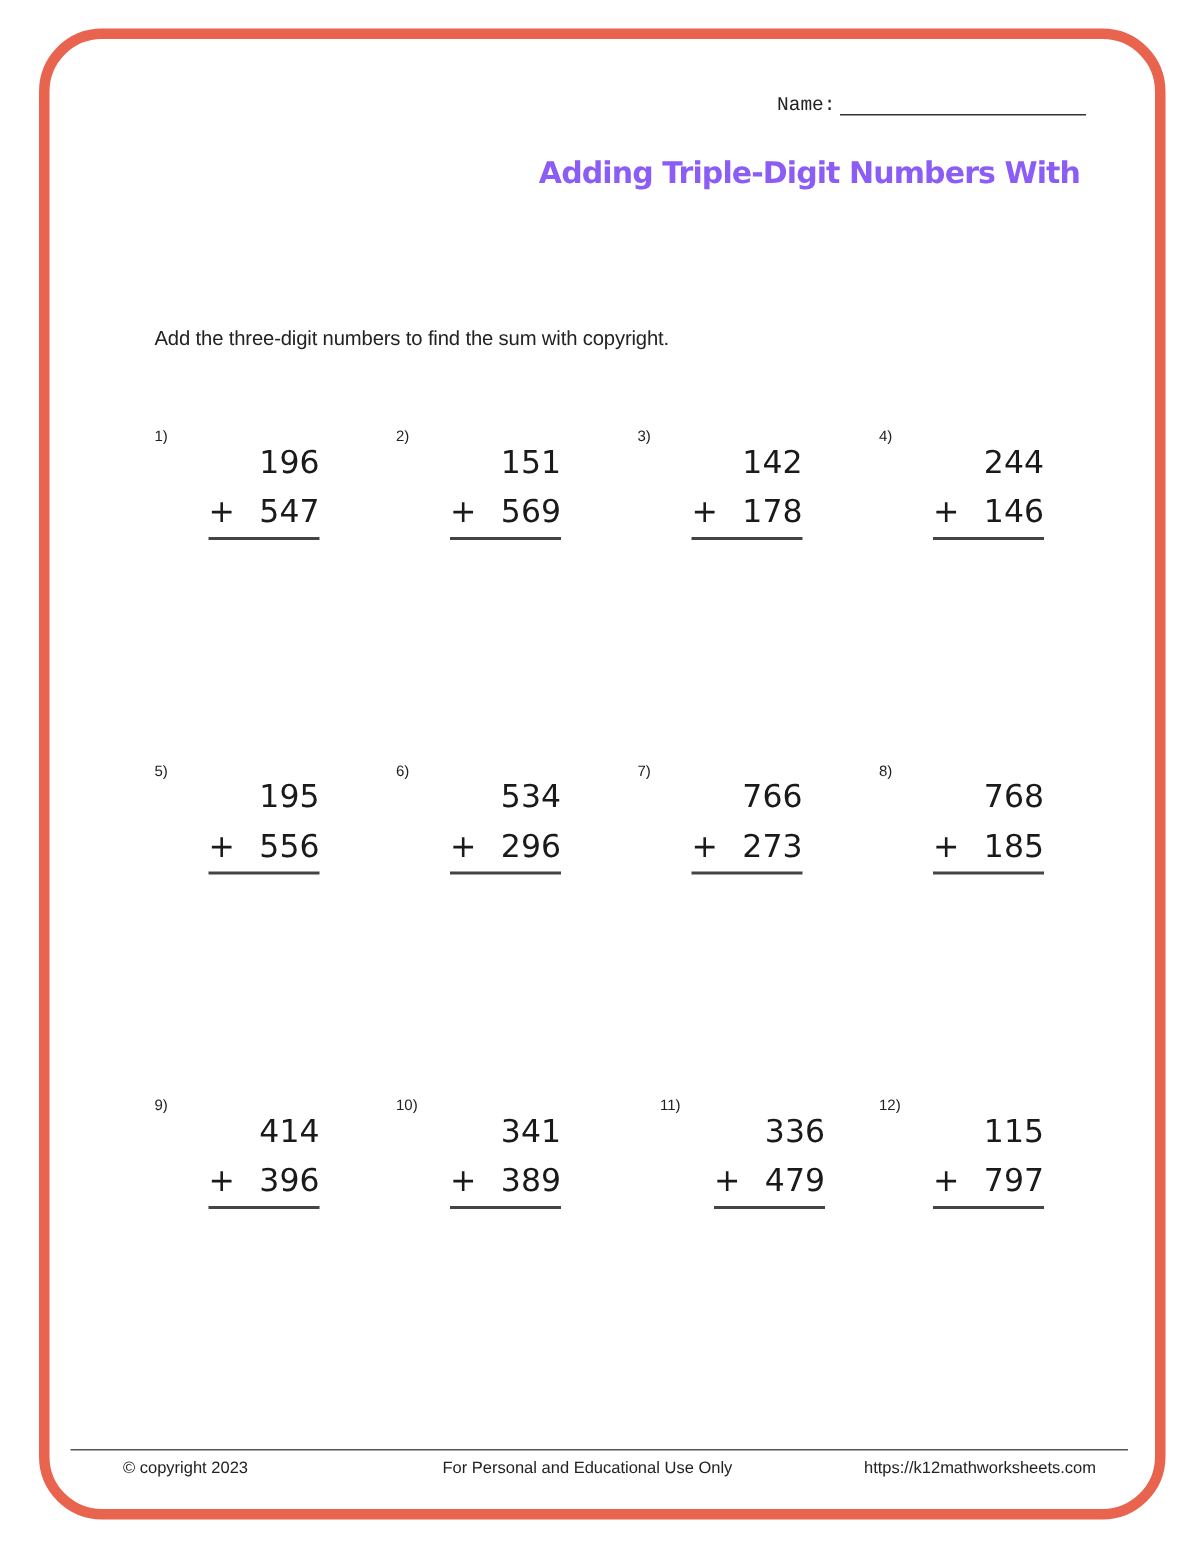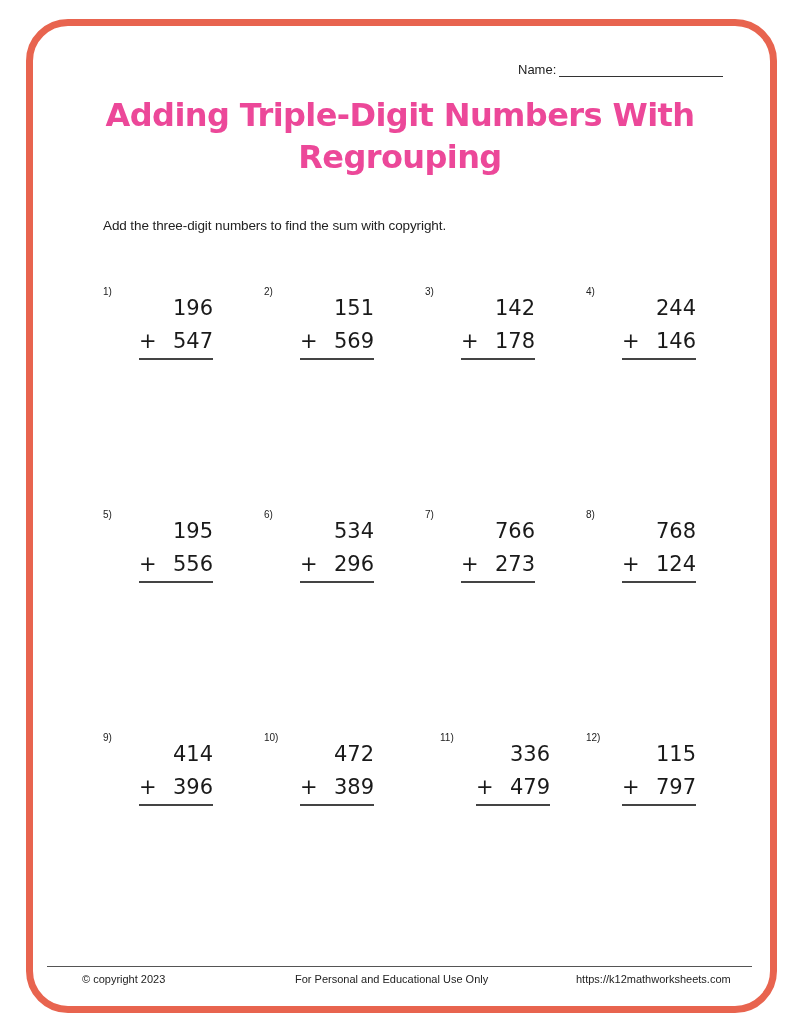--- a/index.html
+++ b/index.html
@@ -22,45 +22,45 @@
       width: 737px;
       height: 980px;
       border: 7px solid #e8644f;
       border-radius: 42px;
       background: #ffffff;
     }
     .name-line {
       position: absolute;
       left: 518px;
       top: 62px;
-      font-family: Liberation Sans, sans-serif;
+      font-family: Liberation Mono, monospace;
       font-size: 13px;
       color: #222;
       display: flex;
       align-items: flex-start;
     }
     .name-line .blank {
       display: inline-block;
       width: 164px;
       border-bottom: 1px solid #333;
       margin-left: 3px;
       height: 14px;
     }
     .title {
       position: absolute;
       left: 80px;
       width: 640px;
       top: 94px;
-      text-align: center;
+      text-align: right;
       font-family: "DejaVu Sans", sans-serif;
       font-weight: bold;
-      font-size: 32px;
+      font-size: 20px;
       line-height: 42px;
       letter-spacing: -0.6px;
-      color: #ec4899;
+      color: #8b5cf6;
     }
     .instructions {
       position: absolute;
       left: 103px;
       top: 218px;
       font-family: "Liberation Sans", sans-serif;
       font-size: 13.5px;
       color: #222;
       letter-spacing: -0.1px;
     }
@@ -130,21 +130,20 @@
 
 <div class="frame"></div>
 
 <div class="name-line">
   <span>Name:</span>
   <span class="blank"></span>
 </div>
 
 <div class="title">
   <div>Adding Triple-Digit Numbers With</div>
-  <div>Regrouping</div>
 </div>
 
 <div class="instructions">Add the three-digit numbers to find the sum with copyright.</div>
 
 <div class="problem" style="left:103px; top:286px;">
   <span class="num">1)</span>
   <span class="top">196</span>
   <div class="bottom">
     <span>+</span>
     <span>547</span>
@@ -204,37 +203,37 @@
     <span>+</span>
     <span>273</span>
   </div>
   <div class="rule"></div>
 </div>
 <div class="problem" style="left:586px; top:509px;">
   <span class="num">8)</span>
   <span class="top">768</span>
   <div class="bottom">
     <span>+</span>
-    <span>124</span>
+    <span>185</span>
   </div>
   <div class="rule"></div>
 </div>
 
 <div class="problem" style="left:103px; top:732px;">
   <span class="num">9)</span>
   <span class="top">414</span>
   <div class="bottom">
     <span>+</span>
     <span>396</span>
   </div>
   <div class="rule"></div>
 </div>
 <div class="problem" style="left:264px; top:732px;">
   <span class="num">10)</span>
-  <span class="top">472</span>
+  <span class="top">341</span>
   <div class="bottom">
     <span>+</span>
     <span>389</span>
   </div>
   <div class="rule"></div>
 </div>
 <div class="problem" style="left:440px; top:732px;">
   <span class="num">11)</span>
   <span class="top">336</span>
   <div class="bottom">

